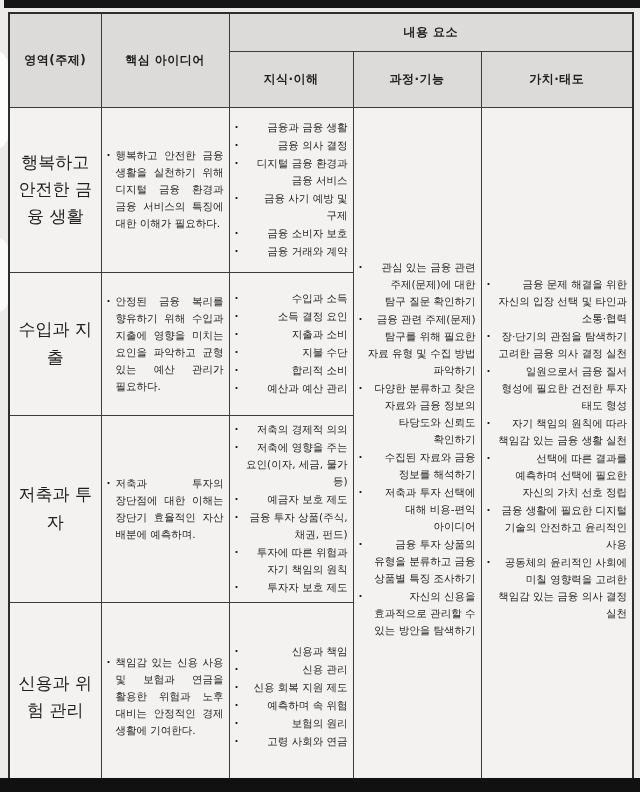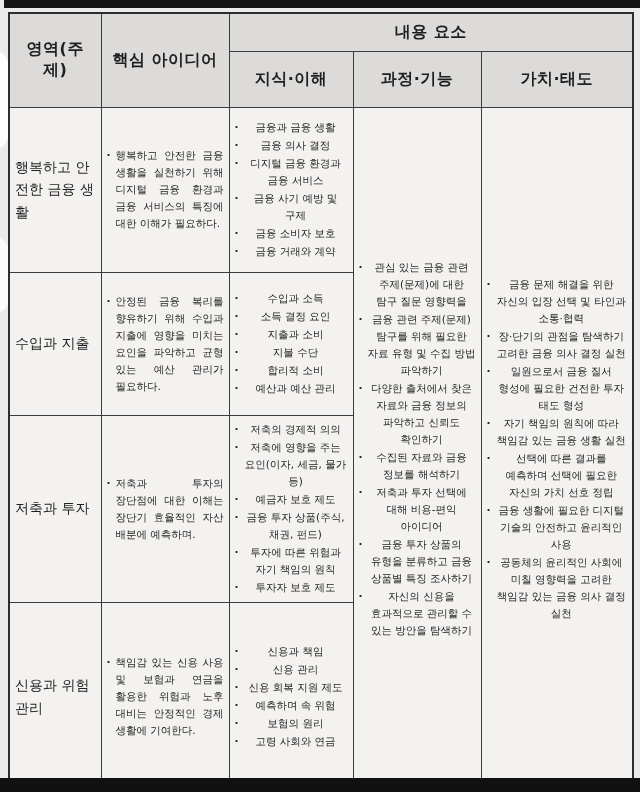--- a/index.html
+++ b/index.html
@@ -37,26 +37,27 @@
   table.doc th, table.doc td {
     border: 1px solid #3c3c3c;
     padding: 4px 5px;
     vertical-align: middle;
     overflow: hidden;
   }
   table.doc { border: 2px solid #2e2e2e; }
   th.hdr {
     background: #dcdbd9;
     font-weight: bold;
-    font-size: 16px;
+    font-size: 12px;
     text-align: center;
     letter-spacing: 0.5px;
   }
   td.area {
-    font-size: 14px;
+    text-align: center;
+    font-size: 17px;
     line-height: 1.6;
     background: #f3f2f0;
     padding: 4px 3px;
   }
   td.cell {
     font-size: 10.5px;
     background: #f3f2f0;
   }
   .li { display: flex; margin: 1px 0; }
   .li .dot {
@@ -64,21 +65,21 @@
     text-align: left;
     font-weight: bold;
     line-height: 1.62;
   }
   .li .tx {
     flex: 1;
     line-height: 1.62;
     word-break: keep-all;
   }
   td.idea .li .tx { text-align: justify; }
-  td.knowledge .li .tx, td.process .li .tx, td.values .li .tx { text-align: center; }
+  td.knowledge .li .tx, td.process .li .tx, td.values .li .tx { text-align: right; }
 </style>
 </head>
 <body>
 
 <div class="scan-bar-top"></div>
 <div class="page-curl-1"></div>
 <div class="page-curl-2"></div>
 
 <table class="doc">
   <colgroup>
@@ -131,29 +132,29 @@
             <span class="tx">금융 소비자 보호</span>
           </div>
           <div class="li">
             <span class="dot">·</span>
             <span class="tx">금융 거래와 계약</span>
           </div>
         </td>
       <td class="cell process" rowspan="4">
           <div class="li">
             <span class="dot">·</span>
-            <span class="tx">관심 있는 금융 관련 주제(문제)에 대한 탐구 질문 영향력을</span>
+            <span class="tx">관심 있는 금융 관련 주제(문제)에 대한 탐구 질문 확인하기</span>
           </div>
           <div class="li">
             <span class="dot">·</span>
             <span class="tx">금융 관련 주제(문제) 탐구를 위해 필요한 자료 유형 및 수집 방법 파악하기</span>
           </div>
           <div class="li">
             <span class="dot">·</span>
-            <span class="tx">다양한 출처에서 찾은 자료와 금융 정보의 파악하고 신뢰도 확인하기</span>
+            <span class="tx">다양한 분류하고 찾은 자료와 금융 정보의 타당도와 신뢰도 확인하기</span>
           </div>
           <div class="li">
             <span class="dot">·</span>
             <span class="tx">수집된 자료와 금융 정보를 해석하기</span>
           </div>
           <div class="li">
             <span class="dot">·</span>
             <span class="tx">저축과 투자 선택에 대해 비용-편익 아이디어</span>
           </div>
           <div class="li">

